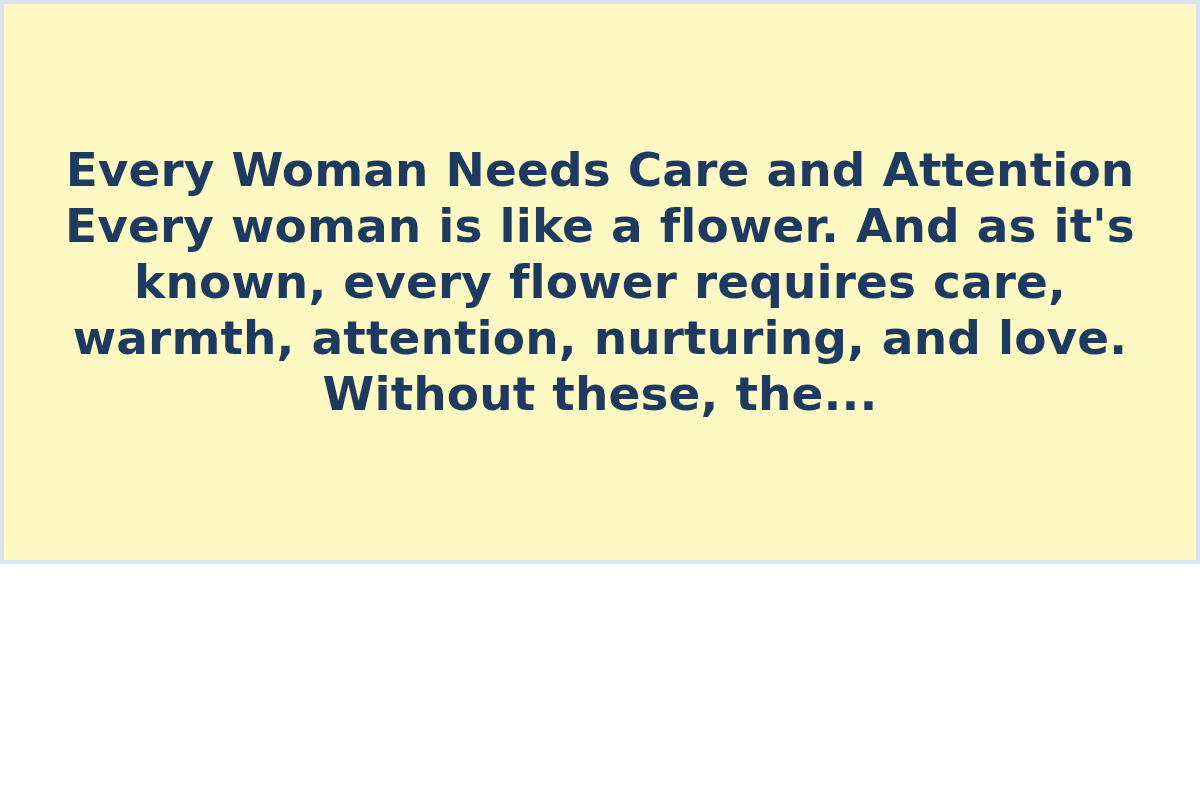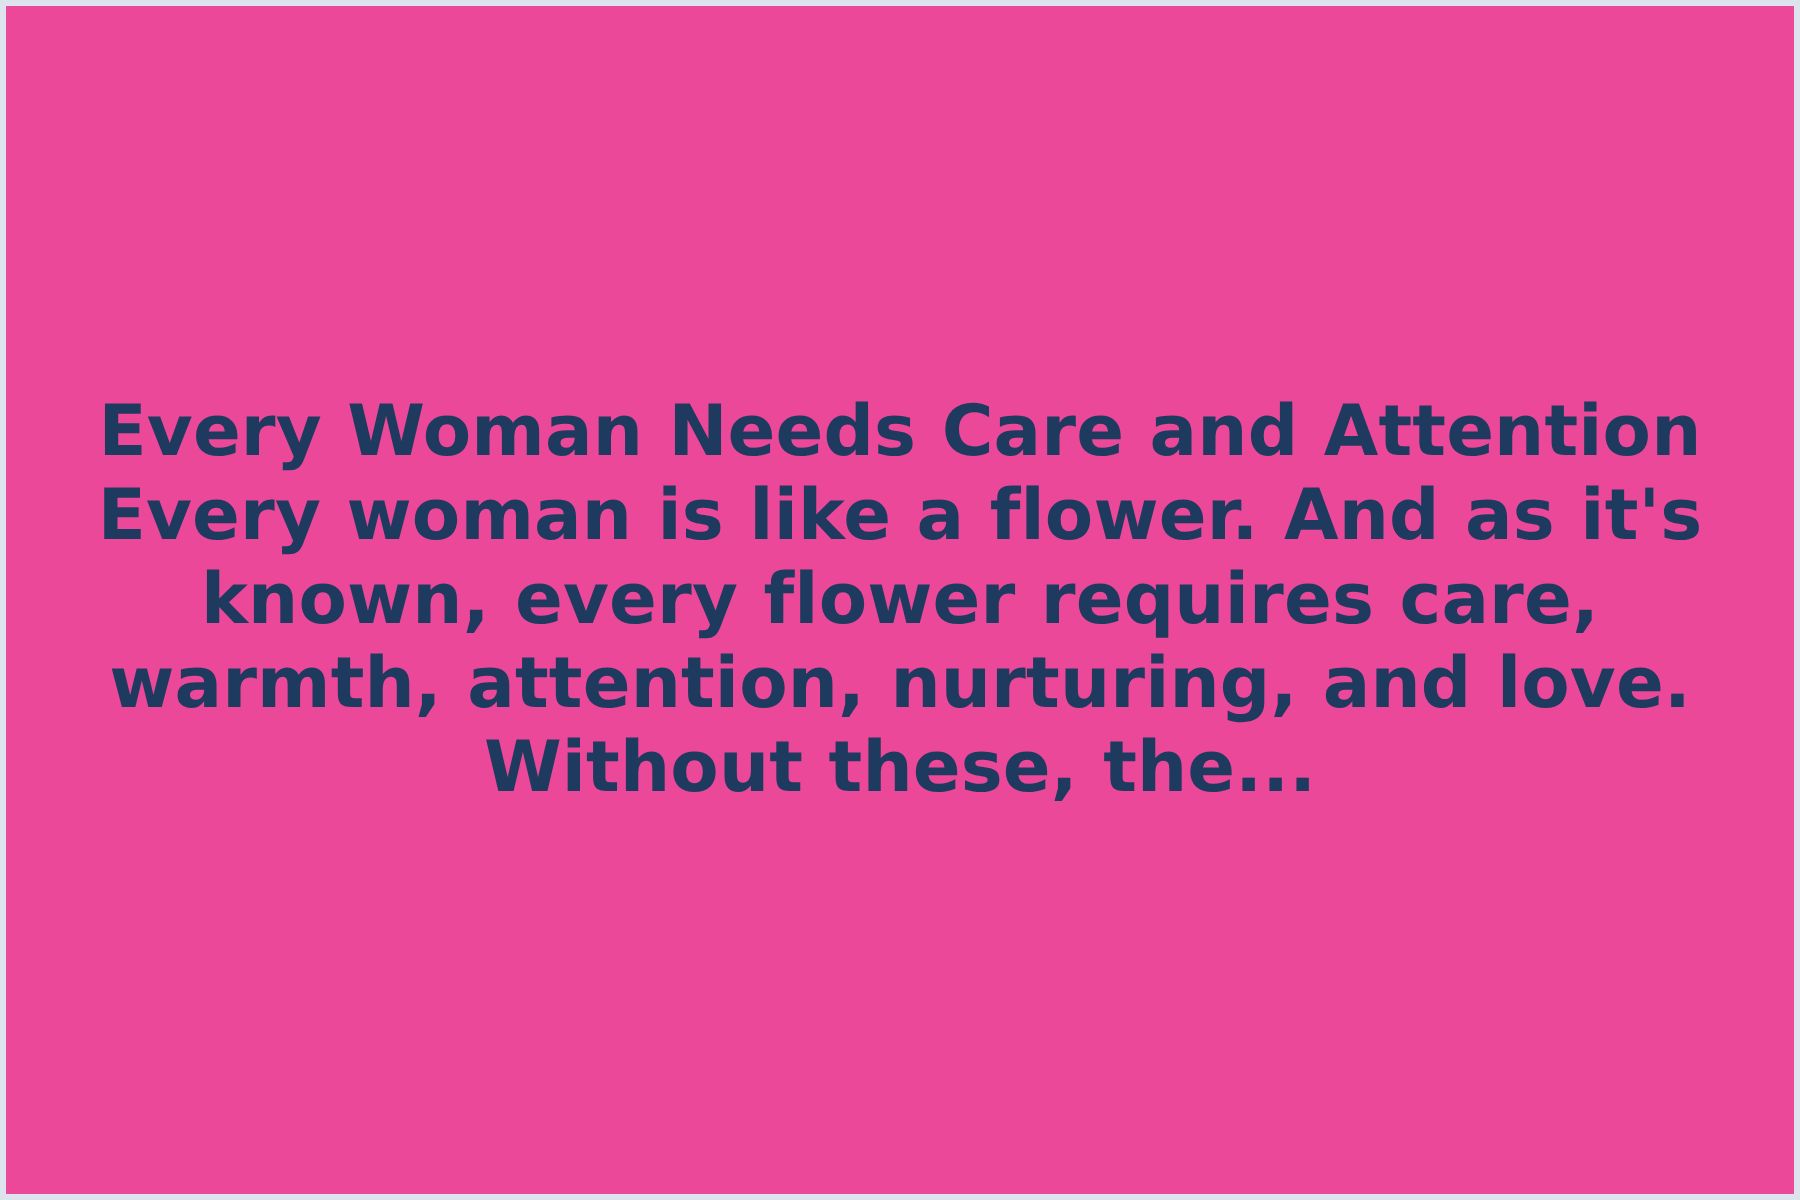--- a/index.html
+++ b/index.html
@@ -13,22 +13,22 @@
     height: 800px;
     overflow: hidden;
     background: #ffffff;
     font-family: "DejaVu Sans", "Liberation Sans", sans-serif;
   }
 
   
   .card {
     box-sizing: border-box;
     width: 1200px;
-    height: 800px;
-    background: #ec4899;
+    height: 564px;
+    background: #fef9c3;
     border: 4px solid #dce3ed;
     display: flex;
     align-items: center;
     justify-content: center;
     position: relative;
   }
 
   
   .quote-block {
     width: 1160px;

